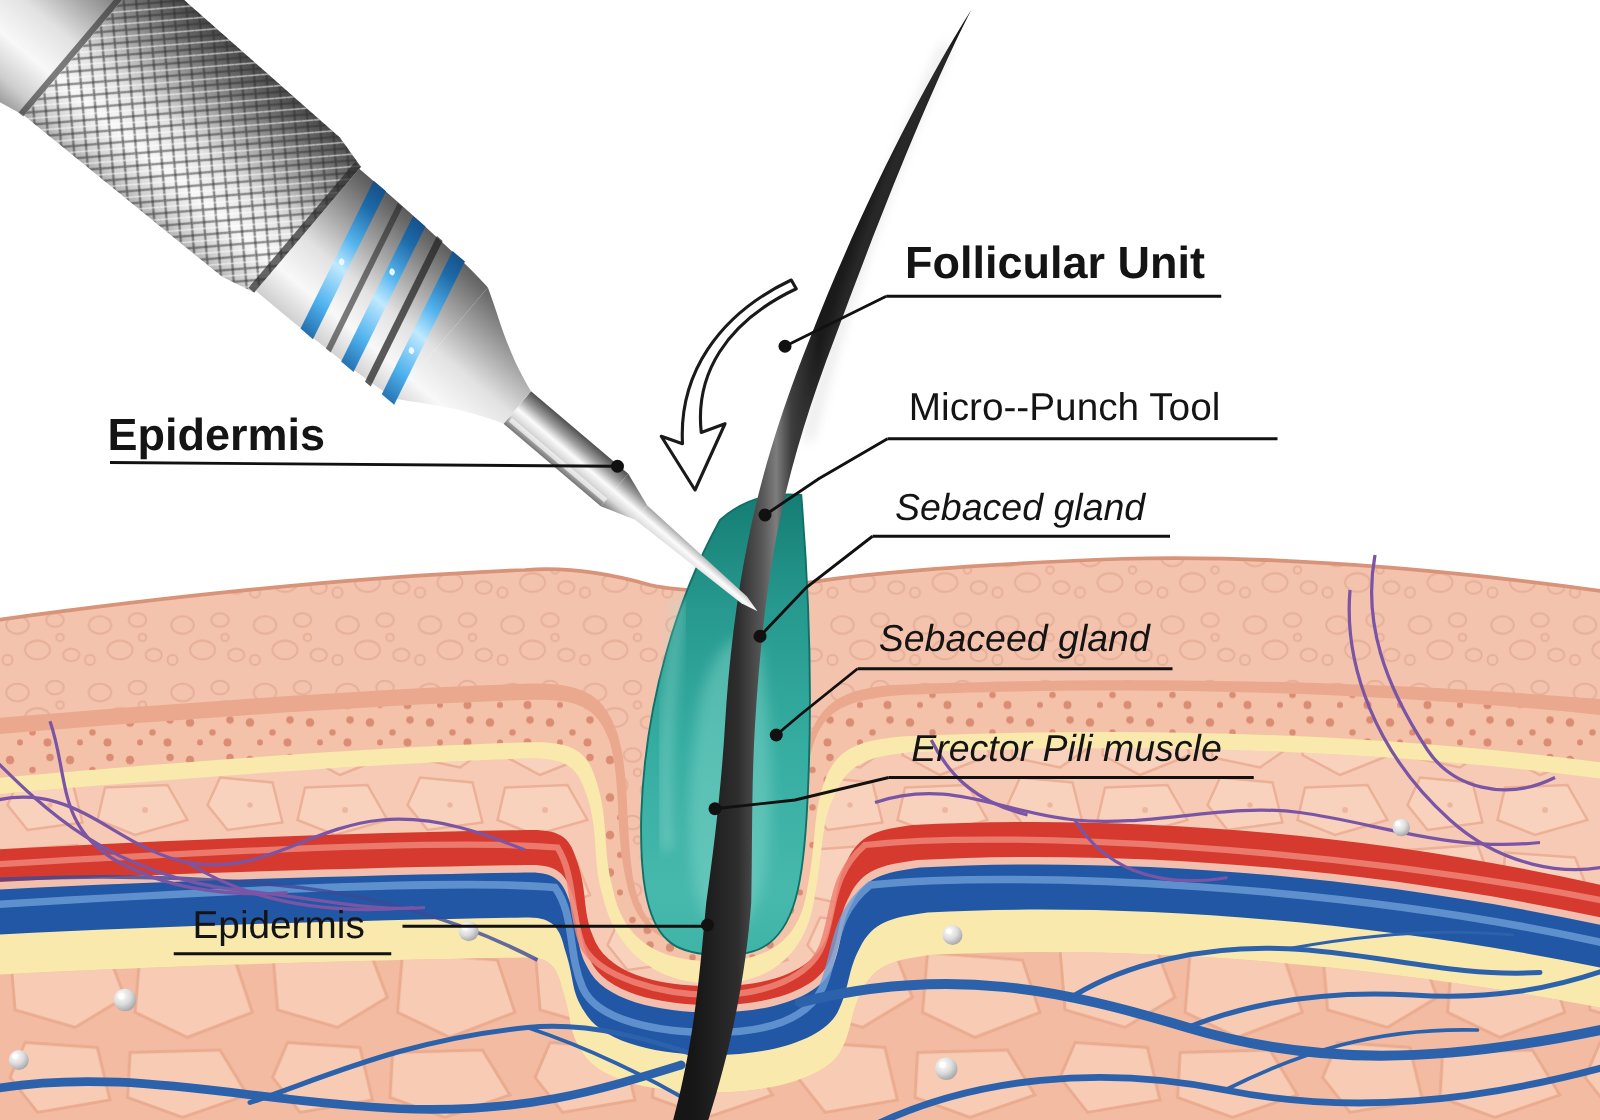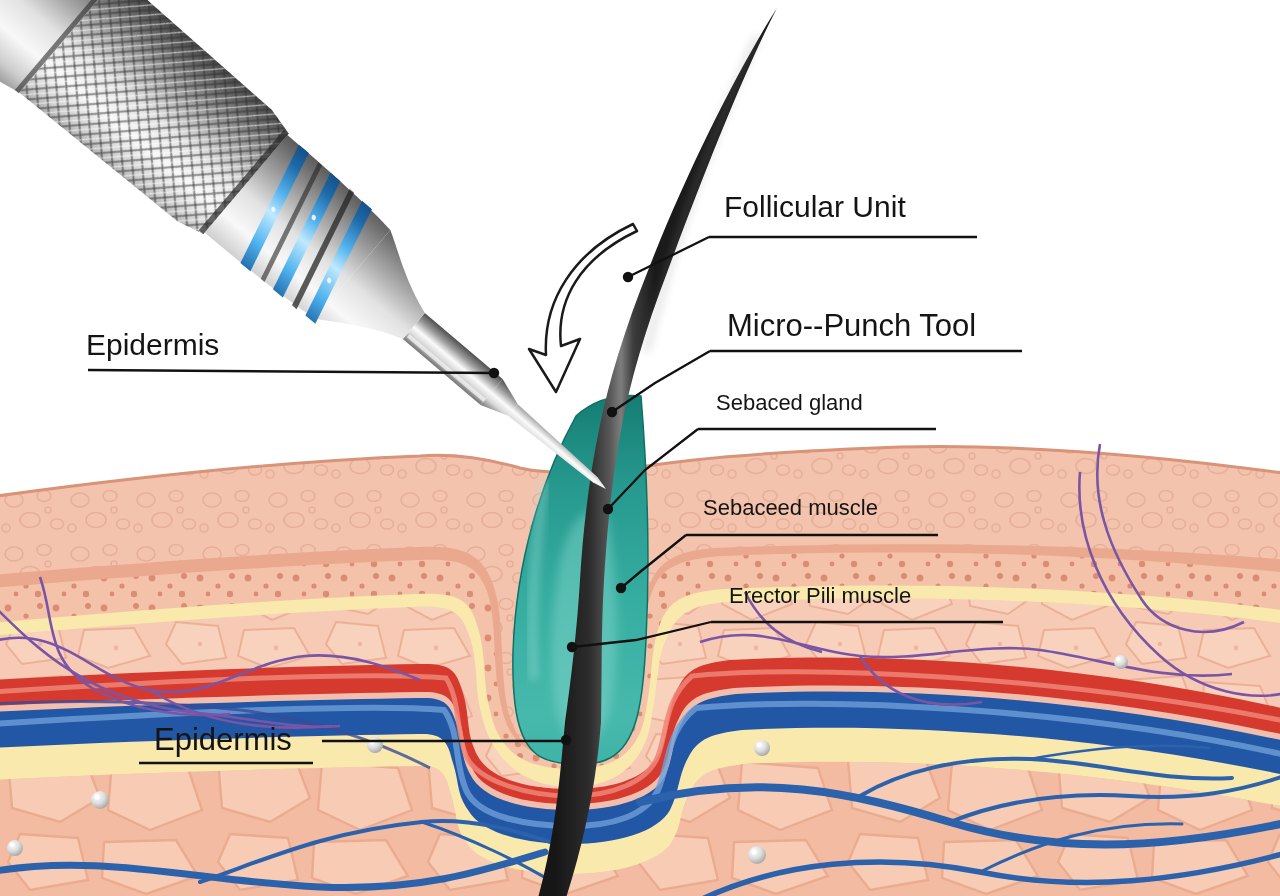--- a/index.html
+++ b/index.html
@@ -5,23 +5,23 @@
   html,body{margin:0;padding:0;background:#ffffff;}
   .stage{
     position:relative;width:1280px;height:896px;overflow:hidden;background:#fff;
     font-family:"Liberation Sans", sans-serif;
   }
   .stage svg{position:absolute;left:0;top:0;}
   .lbl{
     position:absolute;color:#141414;white-space:nowrap;line-height:1;
     font-family:"Liberation Sans", sans-serif;
   }
-  .lbl-xl{font-size:30px;}
+  .lbl-xl{font-size:36px;font-weight:bold;}
   .lbl-lg{font-size:31px;text-align:right;}
-  .lbl-md{font-size:22px;}
+  .lbl-md{font-size:30px;font-style:italic;}
 </style>
 </head>
 <body>
 
 <div class="stage">
 
 <svg width="1280" height="896" viewBox="0 0 1280 896">
   <defs>
     <linearGradient id="tealGrad" gradientUnits="userSpaceOnUse" x1="0" y1="392" x2="0" y2="770">
       <stop offset="0" stop-color="#147c73"></stop>
@@ -261,17 +261,17 @@
     <circle cx="621" cy="588" r="5.2"></circle>
     <circle cx="572" cy="647" r="5.2"></circle>
     <circle cx="566" cy="740" r="5.2"></circle>
   </g>
 </svg>
 
 <div class="lbl lbl-xl" style="left:86px;top:330px;">Epidermis</div>
 <div class="lbl lbl-xl" style="left:724px;top:192px;">Follicular Unit</div>
 <div class="lbl lbl-lg" style="left:727px;top:310px;">Micro--Punch Tool</div>
 <div class="lbl lbl-md" style="left:716px;top:392px;">Sebaced gland</div>
-<div class="lbl lbl-md" style="left:703px;top:497px;">Sebaceed muscle</div>
+<div class="lbl lbl-md" style="left:703px;top:497px;">Sebaceed gland</div>
 <div class="lbl lbl-md" style="left:729px;top:585px;">Erector Pili muscle</div>
 <div class="lbl lbl-lg" style="left:154px;top:724px;">Epidermis</div>
 
 </div>
 
 </body></html>

